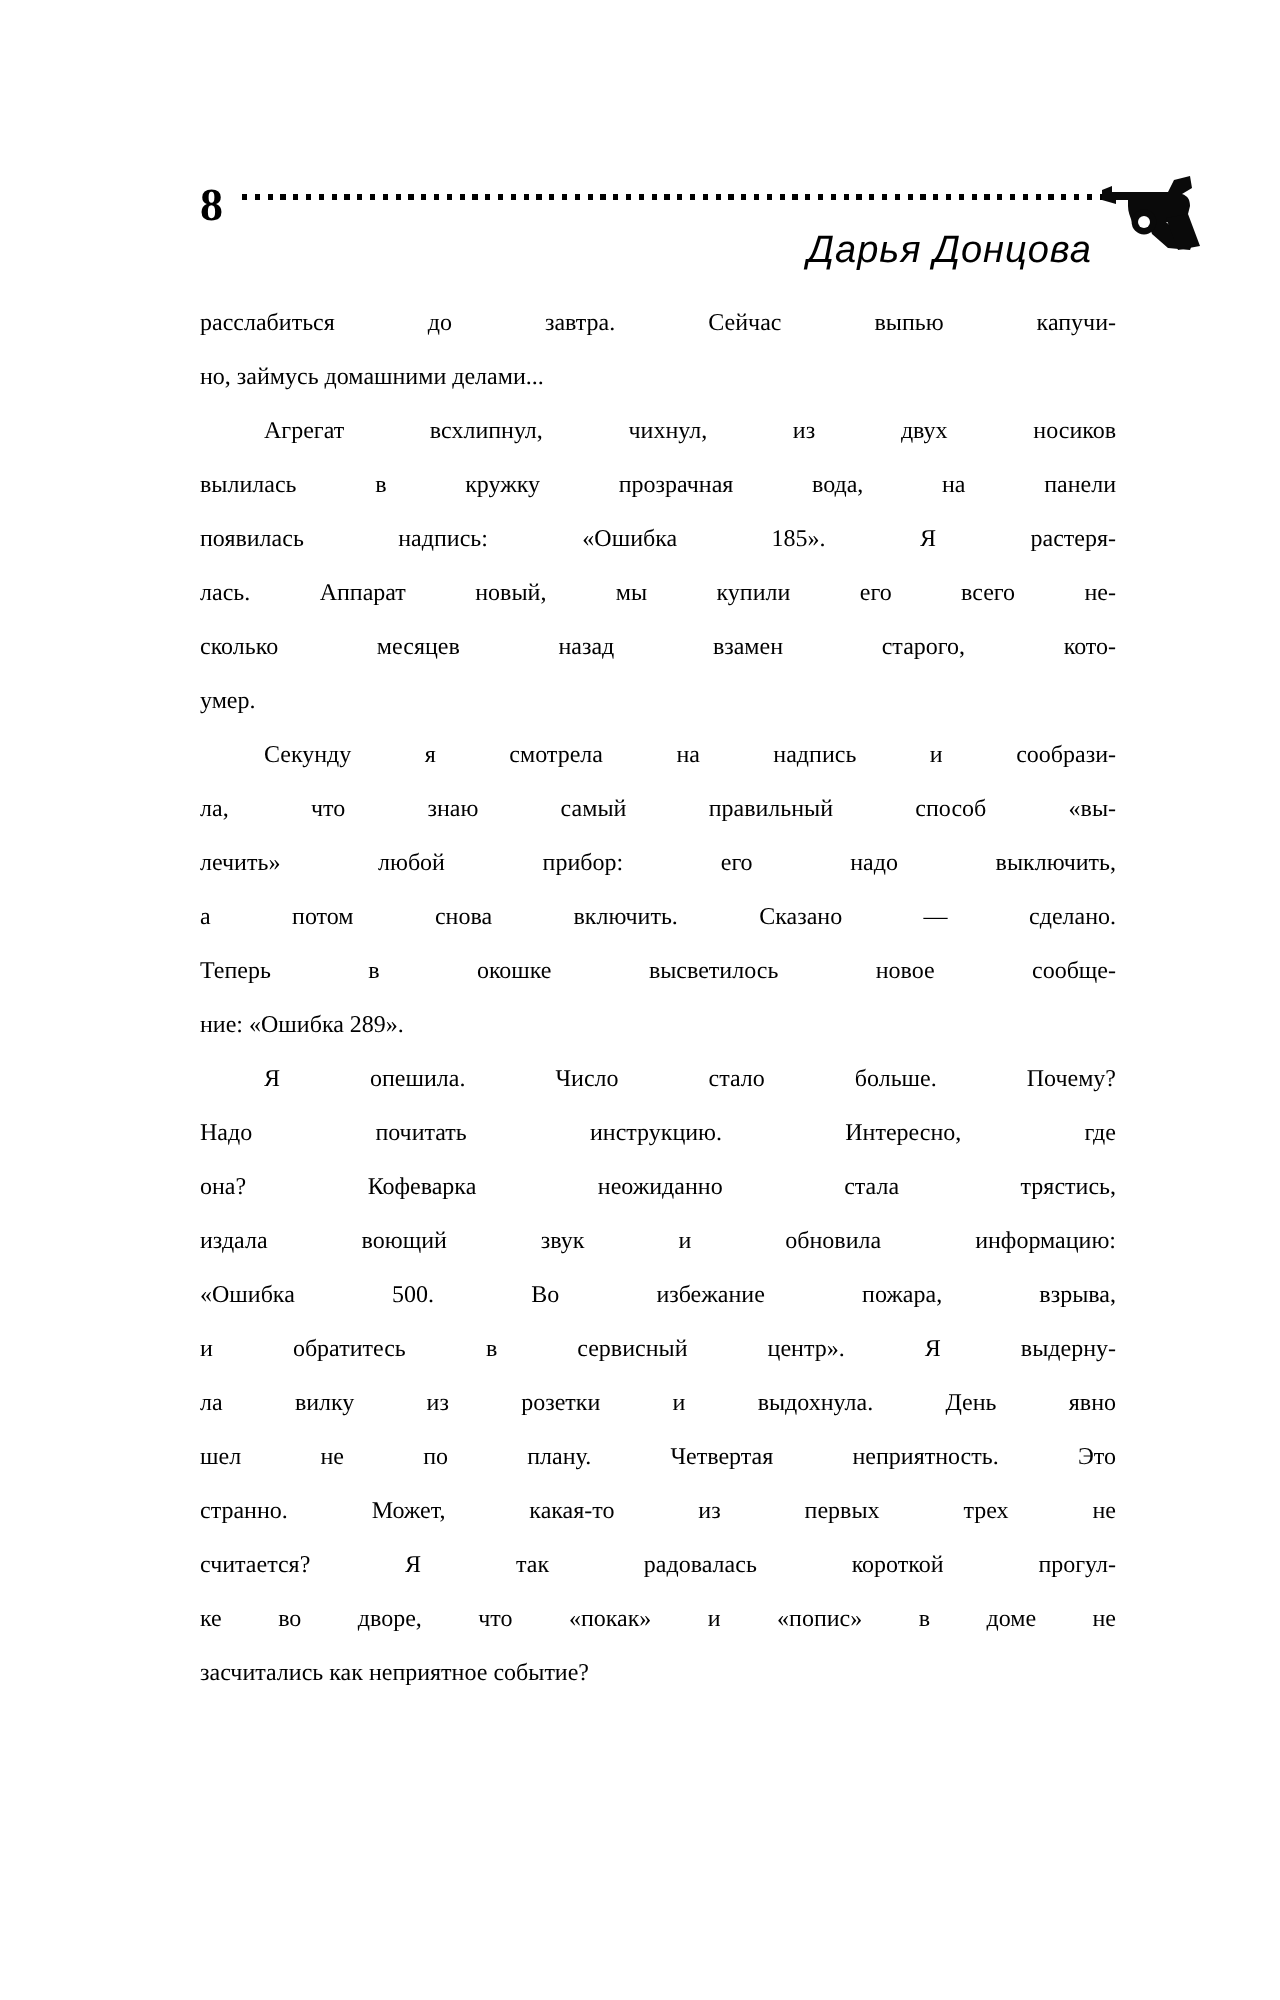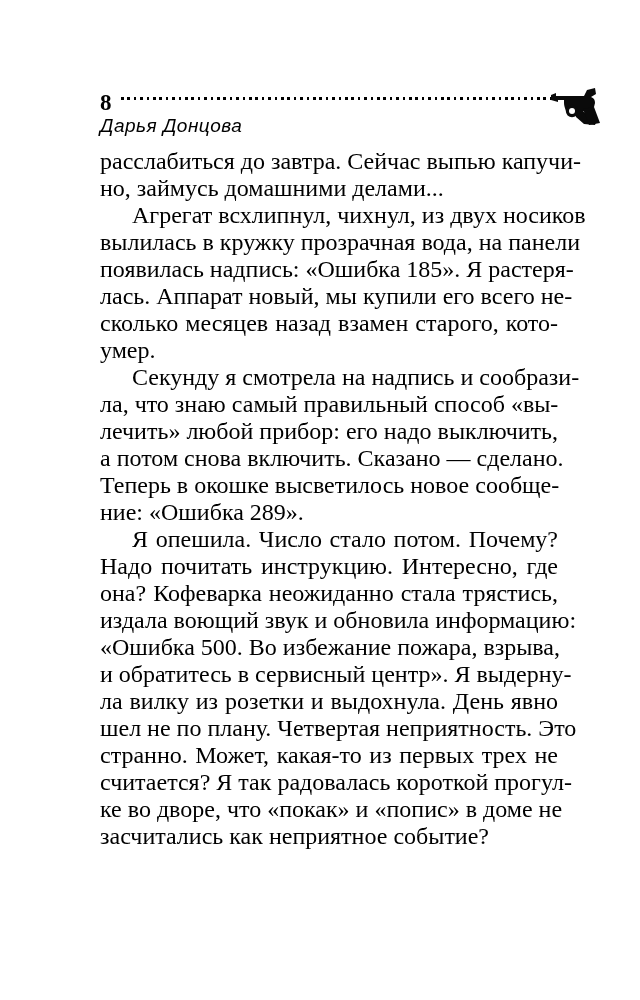--- a/index.html
+++ b/index.html
@@ -47,31 +47,32 @@
   }
   .gun{
     position:absolute;
     right:-42px;
     top:-5px;
     width:50px;
     height:38px;
   }
   .author{
     margin-top:1px;
+    text-align:right;
     padding-right:12px;
     font-family:"Liberation Sans", sans-serif;
     font-style:italic;
     font-size:19px;
     line-height:22px;
     letter-spacing:0.5px;
   }
   
   .body-text{
     margin-top:11px;
-    font-size:24px;
+    font-size:12px;
     line-height:27px;
   }
   .line{
     text-align:justify;
     text-align-last:justify;
     white-space:nowrap;
     height:27px;
     overflow:visible;
   }
   .line.end{
@@ -117,21 +118,21 @@
         <div class="line">появилась надпись: «Ошибка 185». Я растеря-</div>
         <div class="line">лась. Аппарат новый, мы купили его всего не-</div>
         <div class="line">сколько месяцев назад взамен старого, кото-</div>
         <div class="line end">умер.</div>
         <div class="line indent">Секунду я смотрела на надпись и сообрази-</div>
         <div class="line">ла, что знаю самый правильный способ «вы-</div>
         <div class="line">лечить» любой прибор: его надо выключить,</div>
         <div class="line">а потом снова включить. Сказано — сделано.</div>
         <div class="line">Теперь в окошке высветилось новое сообще-</div>
         <div class="line end">ние: «Ошибка 289».</div>
-        <div class="line indent">Я опешила. Число стало потом. Почему?</div>
+        <div class="line indent">Я опешила. Число стало больше. Почему?</div>
         <div class="line">Надо почитать инструкцию. Интересно, где</div>
         <div class="line">она? Кофеварка неожиданно стала трястись,</div>
         <div class="line">издала воющий звук и обновила информацию:</div>
         <div class="line">«Ошибка 500. Во избежание пожара, взрыва,</div>
         <div class="line">и обратитесь в сервисный центр». Я выдерну-</div>
         <div class="line">ла вилку из розетки и выдохнула. День явно</div>
         <div class="line">шел не по плану. Четвертая неприятность. Это</div>
         <div class="line">странно. Может, какая-то из первых трех не</div>
         <div class="line">считается? Я так радовалась короткой прогул-</div>
         <div class="line">ке во дворе, что «покак» и «попис» в доме не</div>

